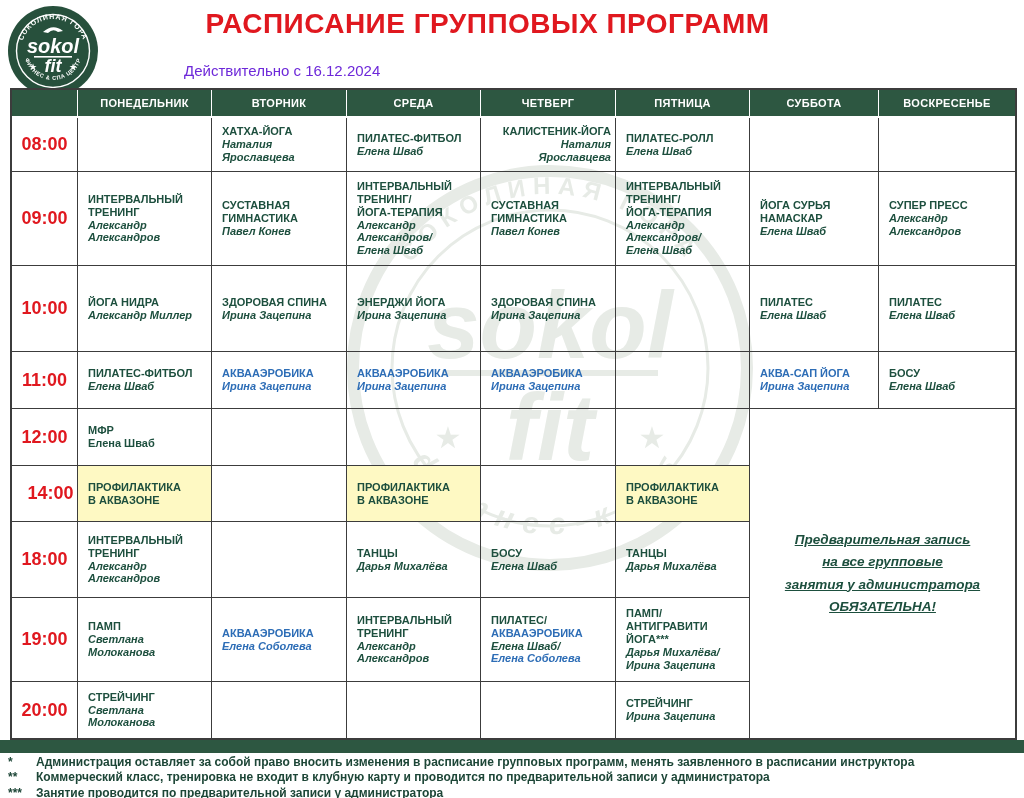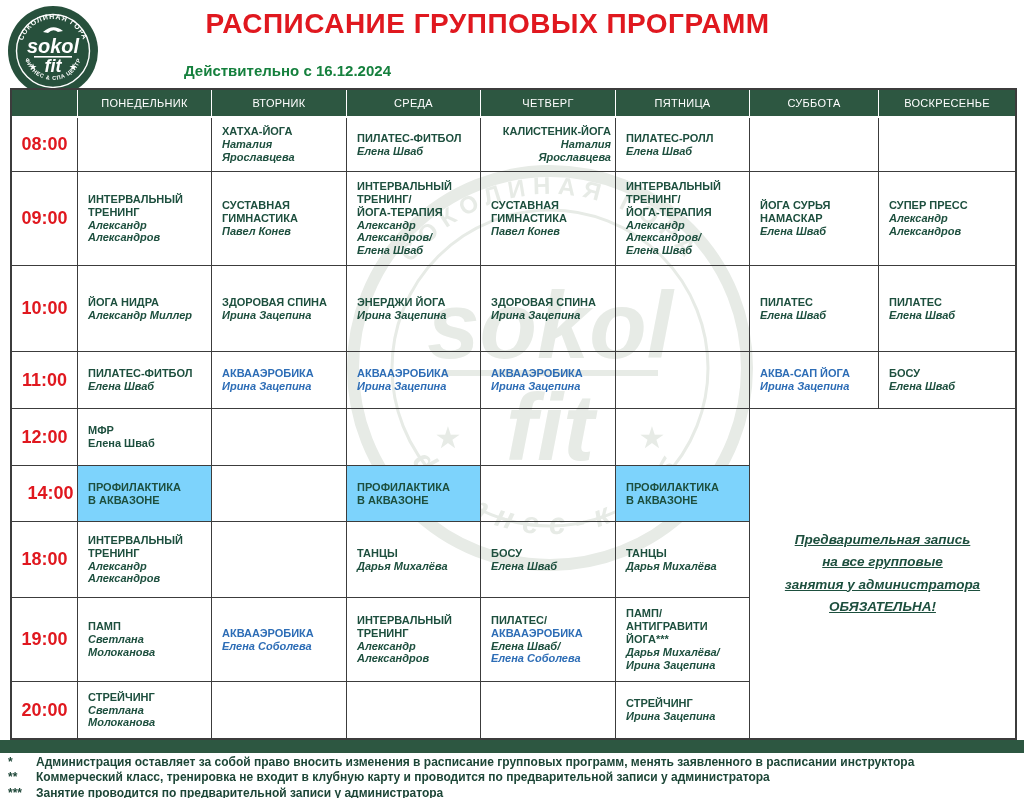--- a/index.html
+++ b/index.html
@@ -7,52 +7,52 @@
     width:1024px;height:798px;position:relative;overflow:hidden;background:#fff;
     font-family:"Liberation Sans","DejaVu Sans",sans-serif;
   }
   
   .page-title{
     position:absolute;top:8px;left:0;width:975px;text-align:center;
     font-size:28px;font-weight:bold;letter-spacing:.5px;color:#e0181f;
   }
   .valid-from{
     position:absolute;top:62px;left:184px;
-    font-size:15px;font-weight:bold;color:#15803d;
+    font-size:15px;font-weight:normal;color:#6d28d9;
   }
   .logo{position:absolute;top:5px;left:7px;width:92px;height:92px;}
   
   .watermark{position:absolute;left:330px;top:148px;width:440px;height:440px;z-index:1;}
   
   .grid{
     position:absolute;left:10px;top:88px;width:1007px;height:652px;
     border:2px solid #3c3c3c;box-sizing:border-box;
     display:grid;z-index:2;
     grid-template-columns:66px 134px 135px 134px 135px 134px 129px 136px;
     grid-template-rows:28px 54px 94px 86px 57px 57px 56px 76px 84px 56px;
   }
   .hcell{
-    background:#2d5741;color:#fff;font-weight:normal;font-size:11px;letter-spacing:.3px;
+    background:#2d5741;color:#fff;font-weight:bold;font-size:11px;letter-spacing:.3px;
     display:flex;align-items:center;justify-content:center;
     border-right:1px solid #fff;border-bottom:2px solid #fff;
   }
   .hcell.last-col{border-right:none;}
   .tcell{
     color:#e0181f;font-weight:bold;font-size:18px;background:#fff;
     display:flex;align-items:center;justify-content:center;
     border-right:1px solid #3c3c3c;border-bottom:1px solid #3c3c3c;
   }
   .cell{
     border-right:1px solid #3c3c3c;border-bottom:1px solid #3c3c3c;
     padding:3px 4px 3px 10px;box-sizing:border-box;
     display:flex;flex-direction:column;justify-content:center;
   }
   .cell.last-col{border-right:none;}
   .cell.last-row,.tcell.last-row,.merged.last-row{border-bottom:none;}
-  .cell.aqua{background:#7dd3fc;}
+  .cell.aqua{background:#fef9c3;}
   .ln{line-height:1.18;}
   .ln-p {color:#1d4f3e;font-weight:bold;font-size:11px;}
   .ln-pb{color:#2d6db6;font-weight:bold;font-size:11px;}
   .ln-i {color:#1d4f3e;font-weight:bold;font-style:italic;font-size:11px;}
   .ln-ib{color:#2d6db6;font-weight:bold;font-style:italic;font-size:11px;}
   .ln-ip{color:#1d4f3e;font-weight:bold;font-size:11px;}
   .merged{
     background:#fff;display:flex;flex-direction:column;align-items:center;justify-content:center;
   }
   .note-line{

